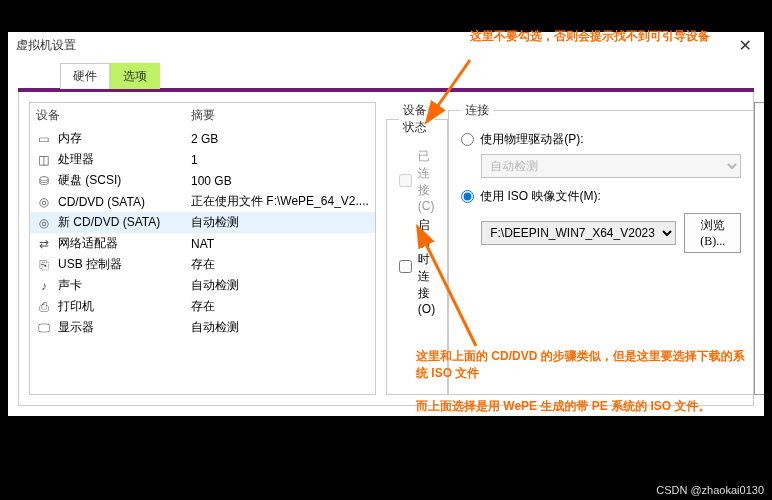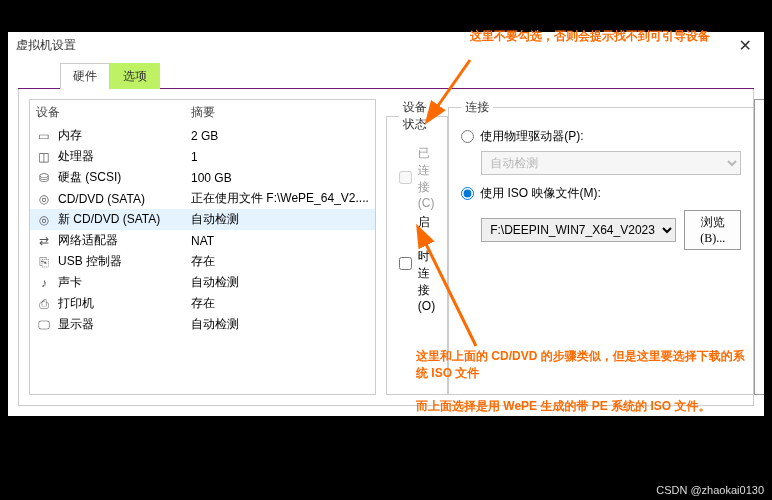--- a/index.html
+++ b/index.html
@@ -35,21 +35,21 @@
   .titlebar .close { font-size: 16px; font-weight: 300; cursor: pointer; padding:0 4px;}
   .dialog-body {
     flex: 1;
     padding: 4px 10px 10px 10px;
     display: flex;
     flex-direction: column;
     overflow:hidden;
   }
   .tabs {
     display: flex;
-    border-bottom: 1px solid #701a75;
+    border-bottom: 4px solid #701a75;
     padding-left: 42px;
   }
   .tab {
     padding: 4px 12px;
     border: 1px solid transparent;
     border-bottom: none;
     cursor: pointer;
     position: relative;
     top: 1px;
     background:#bef264;

